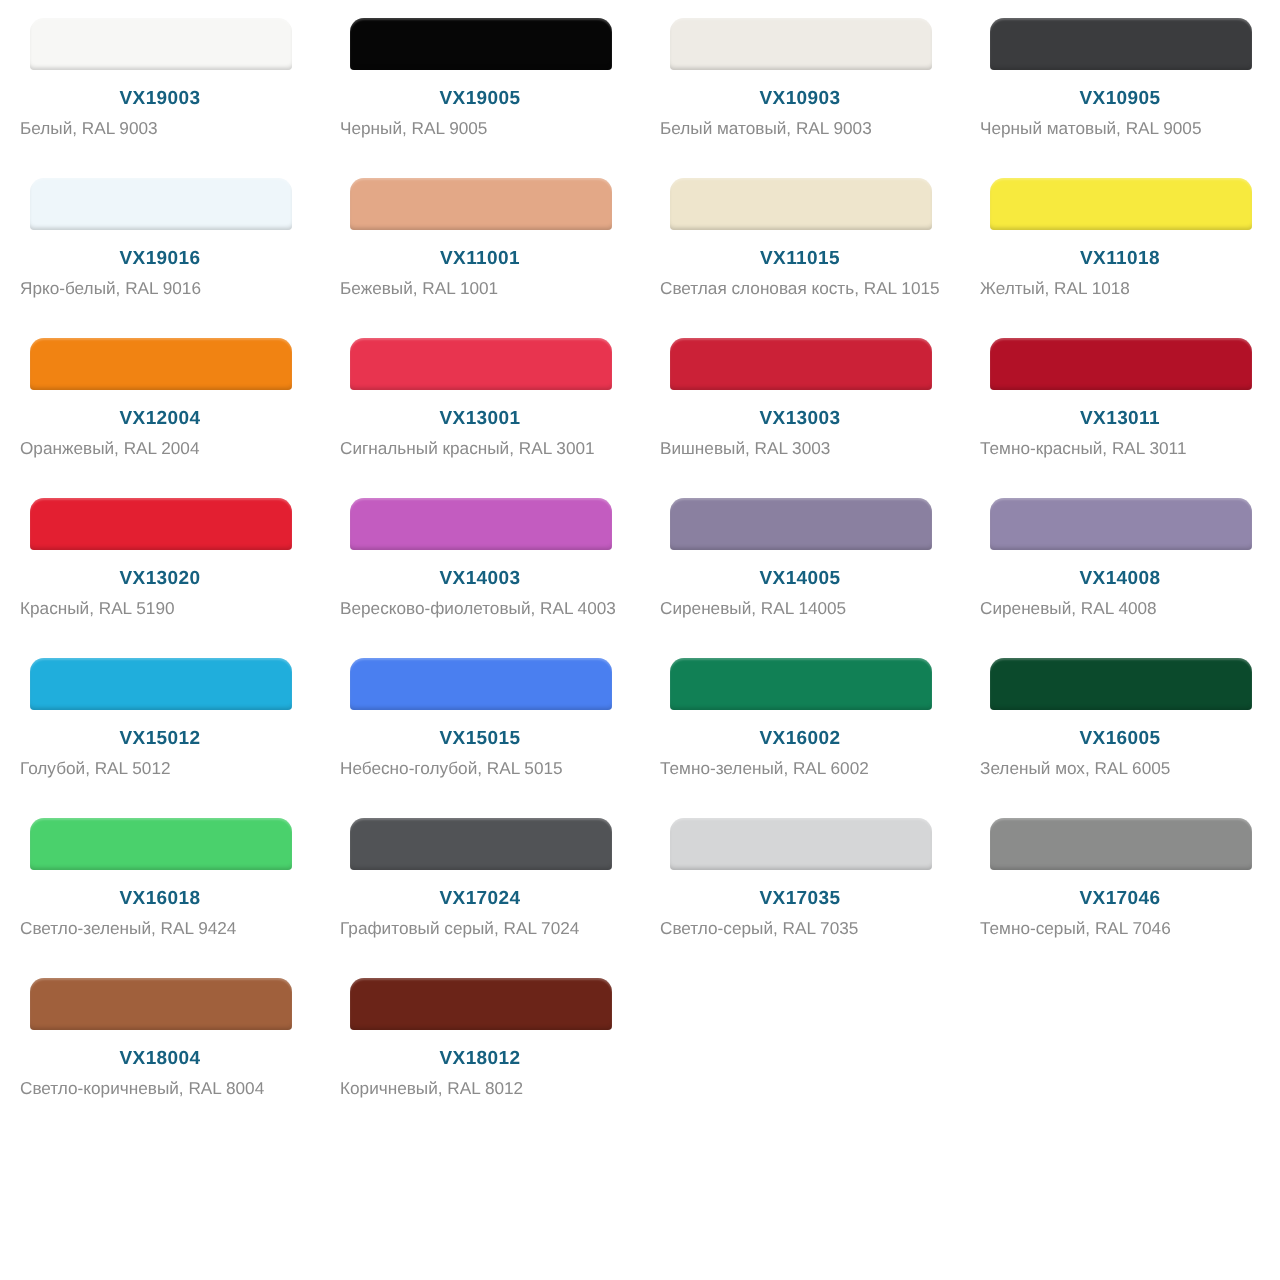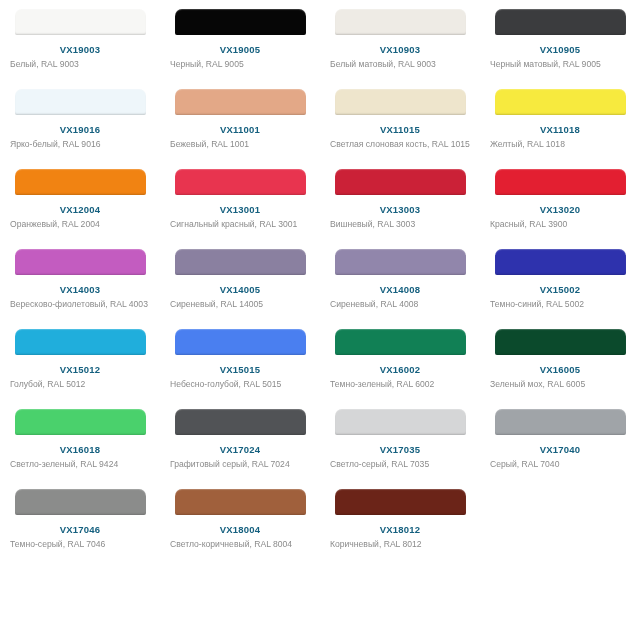--- a/index.html
+++ b/index.html
@@ -106,43 +106,43 @@
       <div class="swatch-chip" style="background: rgb(232, 52, 79);"></div>
       <div class="swatch-code">VX13001</div>
       <div class="swatch-desc">Сигнальный красный, RAL 3001</div>
     </div>
     <div class="swatch-cell">
       <div class="swatch-chip" style="background: rgb(203, 33, 55);"></div>
       <div class="swatch-code">VX13003</div>
       <div class="swatch-desc">Вишневый, RAL 3003</div>
     </div>
     <div class="swatch-cell">
+      <div class="swatch-chip" style="background: rgb(178, 17, 39);"></div>
+      <div class="swatch-code">VX13011</div>
+      <div class="swatch-desc">Темно-красный, RAL 3011</div>
+    </div>
+    <div class="swatch-cell">
       <div class="swatch-chip" style="background: rgb(227, 31, 49);"></div>
       <div class="swatch-code">VX13020</div>
-      <div class="swatch-desc">Красный, RAL 3900</div>
+      <div class="swatch-desc">Красный, RAL 5190</div>
     </div>
     <div class="swatch-cell">
       <div class="swatch-chip" style="background: rgb(195, 92, 192);"></div>
       <div class="swatch-code">VX14003</div>
       <div class="swatch-desc">Вересково-фиолетовый, RAL 4003</div>
     </div>
     <div class="swatch-cell">
       <div class="swatch-chip" style="background: rgb(138, 128, 160);"></div>
       <div class="swatch-code">VX14005</div>
       <div class="swatch-desc">Сиреневый, RAL 14005</div>
     </div>
     <div class="swatch-cell">
       <div class="swatch-chip" style="background: rgb(145, 134, 171);"></div>
       <div class="swatch-code">VX14008</div>
       <div class="swatch-desc">Сиреневый, RAL 4008</div>
-    </div>
-    <div class="swatch-cell">
-      <div class="swatch-chip" style="background: rgb(46, 50, 173);"></div>
-      <div class="swatch-code">VX15002</div>
-      <div class="swatch-desc">Темно-синий, RAL 5002</div>
     </div>
     <div class="swatch-cell">
       <div class="swatch-chip" style="background: rgb(32, 174, 220);"></div>
       <div class="swatch-code">VX15012</div>
       <div class="swatch-desc">Голубой, RAL 5012</div>
     </div>
     <div class="swatch-cell">
       <div class="swatch-chip" style="background: rgb(74, 127, 240);"></div>
       <div class="swatch-code">VX15015</div>
       <div class="swatch-desc">Небесно-голубой, RAL 5015</div>
@@ -166,25 +166,20 @@
       <div class="swatch-chip" style="background: rgb(81, 83, 86);"></div>
       <div class="swatch-code">VX17024</div>
       <div class="swatch-desc">Графитовый серый, RAL 7024</div>
     </div>
     <div class="swatch-cell">
       <div class="swatch-chip" style="background: rgb(213, 214, 215);"></div>
       <div class="swatch-code">VX17035</div>
       <div class="swatch-desc">Светло-серый, RAL 7035</div>
     </div>
     <div class="swatch-cell">
-      <div class="swatch-chip" style="background: rgb(160, 164, 168);"></div>
-      <div class="swatch-code">VX17040</div>
-      <div class="swatch-desc">Серый, RAL 7040</div>
-    </div>
-    <div class="swatch-cell">
       <div class="swatch-chip" style="background: rgb(139, 140, 139);"></div>
       <div class="swatch-code">VX17046</div>
       <div class="swatch-desc">Темно-серый, RAL 7046</div>
     </div>
     <div class="swatch-cell">
       <div class="swatch-chip" style="background: rgb(160, 96, 60);"></div>
       <div class="swatch-code">VX18004</div>
       <div class="swatch-desc">Светло-коричневый, RAL 8004</div>
     </div>
     <div class="swatch-cell">

